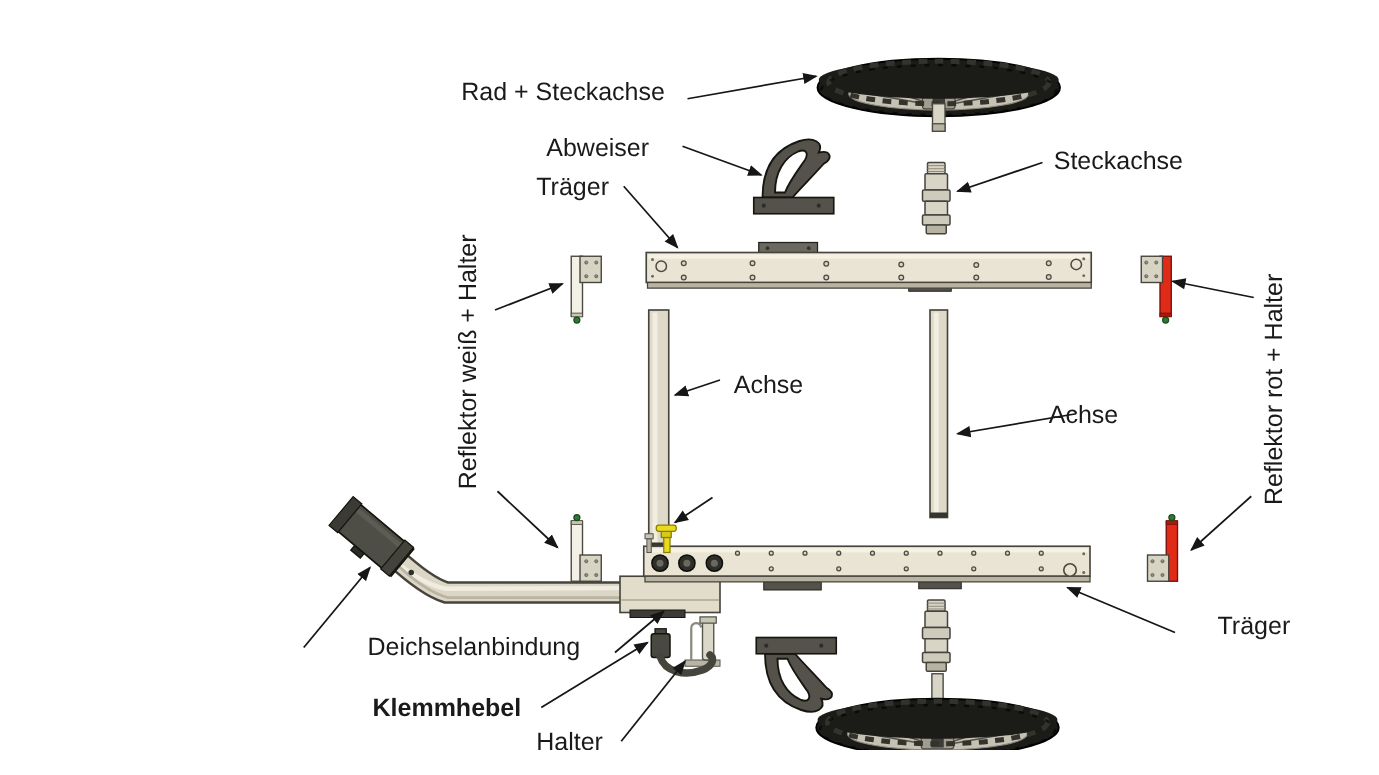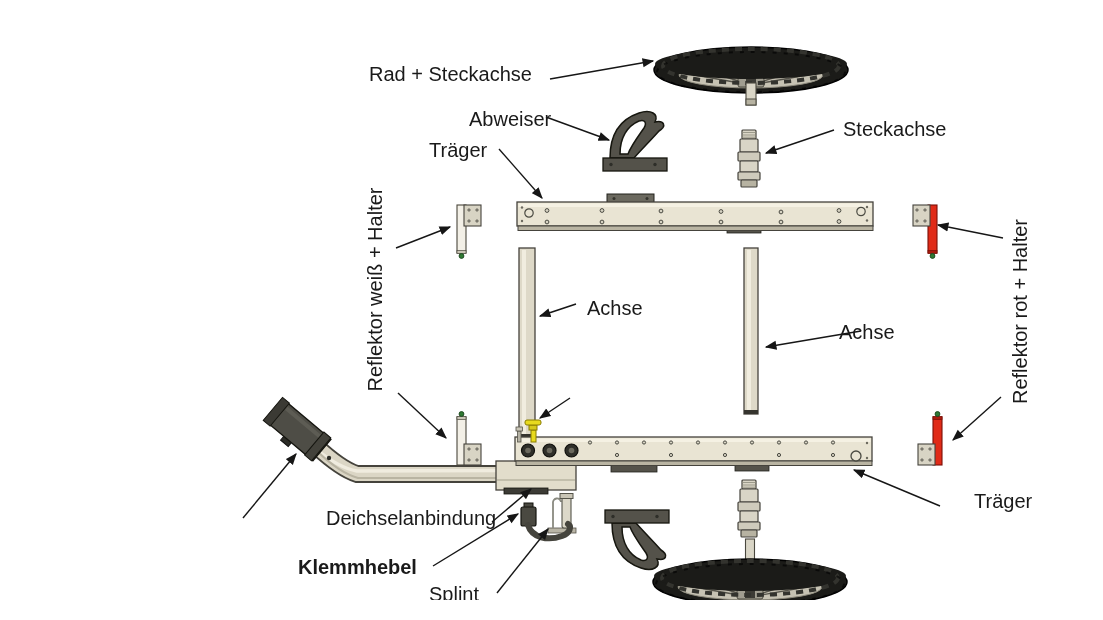--- a/index.html
+++ b/index.html
@@ -233,25 +233,25 @@
     <line x1="1001" y1="397" x2="953" y2="440" marker-end="url(#ah)"></line>
     <line x1="243" y1="518" x2="296" y2="454" marker-end="url(#ah)"></line>
     <line x1="492" y1="522" x2="531" y2="489" marker-end="url(#ah)"></line>
     <line x1="433" y1="566" x2="518" y2="514" marker-end="url(#ah)"></line>
     <line x1="497" y1="593" x2="548" y2="529" marker-end="url(#ah)"></line>
     <line x1="940" y1="506" x2="854" y2="470" marker-end="url(#ah)"></line>
   </g>
 </svg>
 
 <div class="lbl" style="left:369px;top:62px;">Rad + Steckachse</div>
-<div class="lbl" style="left:469px;top:107px;">Abweiser</div>
+<div class="lbl" style="left:437px;top:107px;">Abweiser</div>
 <div class="lbl" style="left:429px;top:138px;">Träger</div>
 <div class="lbl" style="left:843px;top:117px;">Steckachse</div>
 <div class="rot" style="left:265px;top:278px;width:220px;">Reflektor weiß + Halter</div>
 <div class="lbl" style="left:587px;top:296px;">Achse</div>
 <div class="lbl" style="left:839px;top:320px;">Achse</div>
 <div class="rot" style="left:915px;top:300px;width:210px;">Reflektor rot + Halter</div>
-<div class="lbl" style="left:294px;top:506px;margin-left:32px;">Deichselanbindung</div>
+<div class="lbl" style="left:294px;top:506px;">Deichselanbindung</div>
 <div class="lbl" style="left:298px;top:555px;font-weight:bold;">Klemmhebel</div>
-<div class="lbl" style="left:429px;top:582px;">Splint</div>
+<div class="lbl" style="left:429px;top:582px;">Halter</div>
 <div class="lbl" style="left:974px;top:489px;">Träger</div>
 
 </div>
 
 </body></html>

